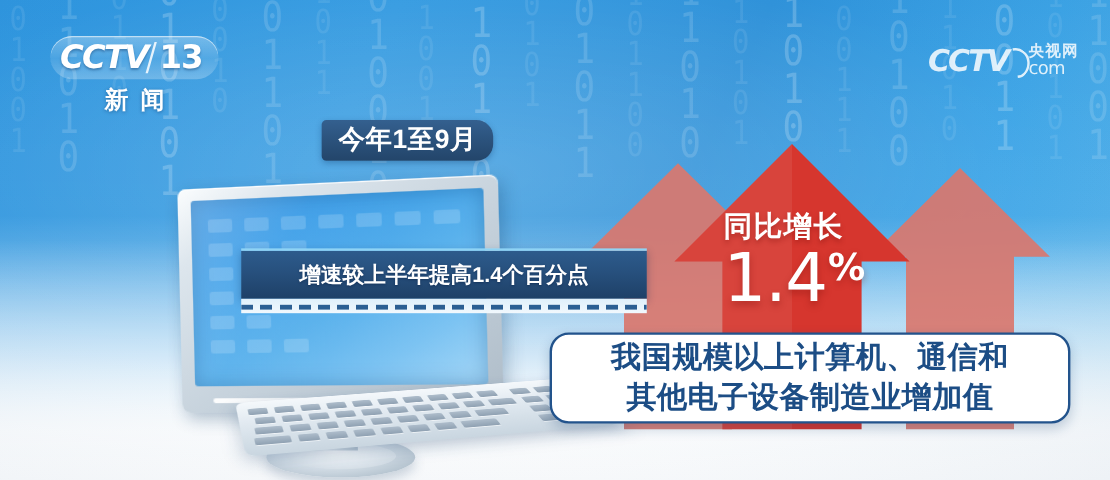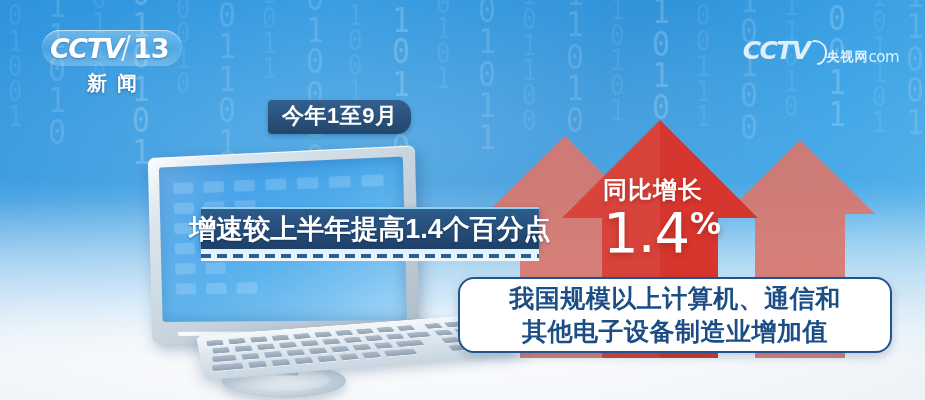--- a/index.html
+++ b/index.html
@@ -115,21 +115,21 @@
   }
   .wm-swoosh {
     width: 26px; height: 24px;
     margin: 0 -4px 1px -7px;
     border: 2.5px solid rgba(255,255,255,0.95);
     border-radius: 50% 50% 50% 50% / 60% 60% 40% 40%;
     border-left-color: transparent;
     border-bottom-color: transparent;
     transform: rotate(38deg);
   }
-  .wm-right { display: flex; flex-direction: row; margin-left: 2px; }
+  .wm-right { display: flex; flex-direction: column; margin-left: 2px; }
   .wm-cn {
     font-size: 13px; font-weight: 700; color: rgba(255,255,255,0.95);
     letter-spacing: 1px; line-height: 1.05;
   }
   .wm-com {
     font-family: "DejaVu Sans", sans-serif;
     font-size: 15px; font-weight: 400; color: rgba(255,255,255,0.95);
     letter-spacing: -0.5px; line-height: 1;
   }
 
@@ -222,21 +222,21 @@
   
   #headline {
     position: absolute; left: 201px; top: 207px;
     width: 338px; height: 42px;
     background: linear-gradient(to bottom, #2d5b8c 0%, #27507d 45%, #1e4067 100%);
     box-shadow: 0 3px 7px rgba(0,35,80,0.32);
     display: flex; align-items: center; justify-content: center;
     border-top: 2px solid #8fd3f4;
   }
   #headline .txt {
-    font-size: 27px; font-weight: 700; color: #ffffff;
+    font-size: 18px; font-weight: 700; color: #ffffff;
     letter-spacing: 0px; white-space: nowrap;
     text-shadow: 0 1px 2px rgba(0,25,60,0.45);
   }
   #dashline {
     position: absolute; left: 201px; top: 249px;
     width: 338px; height: 12px;
     background: linear-gradient(to bottom, #dff0fb 0%, #f1f8fd 100%);
     display: flex; align-items: center; overflow: hidden;
   }
   #dashline .dashes {

